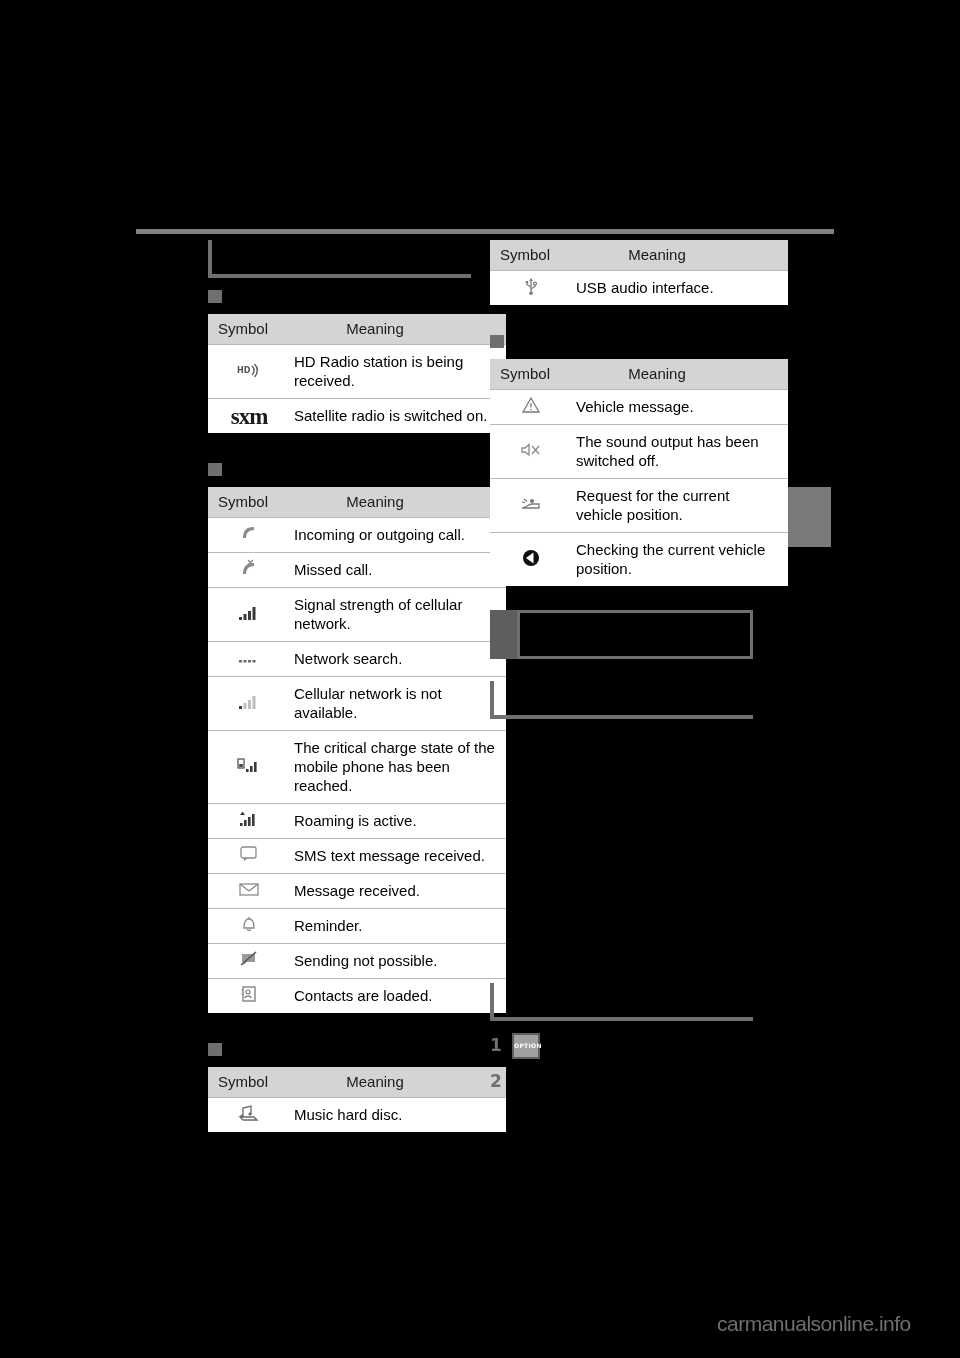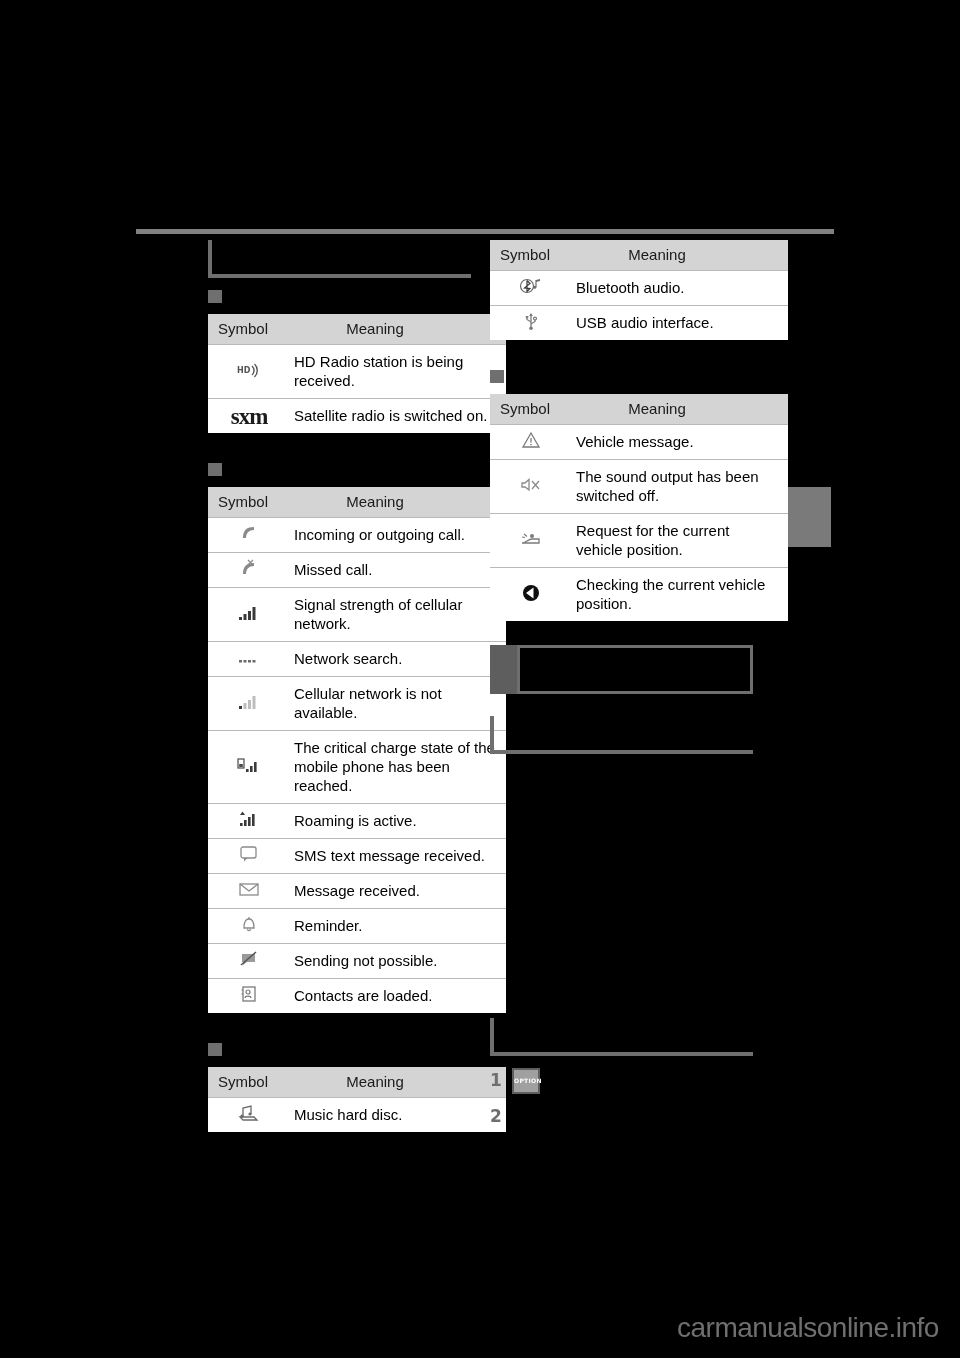--- a/index.html
+++ b/index.html
@@ -38,24 +38,24 @@
     left: 14px;
     top: 14px;
     color: #ffffff;
     font-size: 15px;
     font-weight: bold;
     line-height: 1;
   }
 
   .watermark {
     position: absolute;
-    left: 677px;
+    left: 717px;
     top: 1312px;
     color: #6f6f6f;
-    font-size: 28px;
+    font-size: 21px;
     letter-spacing: -0.5px;
     white-space: nowrap;
   }
 
   
   .col-left  { position: absolute; left: 208px; top: 240px; width: 263px; }
   .col-right { position: absolute; left: 490px; top: 240px; width: 263px; }
 
   
   
@@ -450,32 +450,20 @@
   <table class="symtable">
     <thead>
       <tr>
         <th class="c-symbol">Symbol</th>
         <th class="c-meaning">Meaning</th>
       </tr>
     </thead>
     <tbody>
       <tr>
         <td class="sym">
-          <span class="ic"><svg width="24" height="18" viewBox="0 0 24 18">
-            <circle cx="8" cy="9" r="6.5" fill="none" stroke="#6a6a6a" stroke-width="1.2"></circle>
-            <path d="M8 3.5 L11 6.5 L5.5 11 L11 11.5 L8 14.5 L8 3.5" fill="none" stroke="#3a3a3a" stroke-width="1.2"></path>
-            <path d="M17 3 L17 10" stroke="#6a6a6a" stroke-width="1.2"></path>
-            <circle cx="15.8" cy="10.2" r="1.5" fill="#6a6a6a"></circle>
-            <path d="M17 3 L21 2 L21 4 L17 5" fill="#6a6a6a"></path>
-          </svg></span>
-        </td>
-        <td class="mean">Bluetooth audio.</td>
-      </tr>
-      <tr>
-        <td class="sym">
           <span class="ic"><svg width="16" height="20" viewBox="0 0 16 20">
             <line x1="8" y1="3" x2="8" y2="17" stroke="#7a7a7a" stroke-width="1.3"></line>
             <circle cx="8" cy="17.2" r="1.8" fill="#7a7a7a"></circle>
             <path d="M8 2 L6.2 5 L9.8 5 Z" fill="#7a7a7a"></path>
             <path d="M8 11 L4 8.5 L4 6.5" fill="none" stroke="#7a7a7a" stroke-width="1.2"></path>
             <rect x="2.8" y="5" width="2.5" height="2.2" fill="#7a7a7a"></rect>
             <path d="M8 13 L12 10.5 L12 8.5" fill="none" stroke="#7a7a7a" stroke-width="1.2"></path>
             <circle cx="12" cy="7.6" r="1.5" fill="none" stroke="#7a7a7a" stroke-width="1.2"></circle>
           </svg></span>
         </td>

